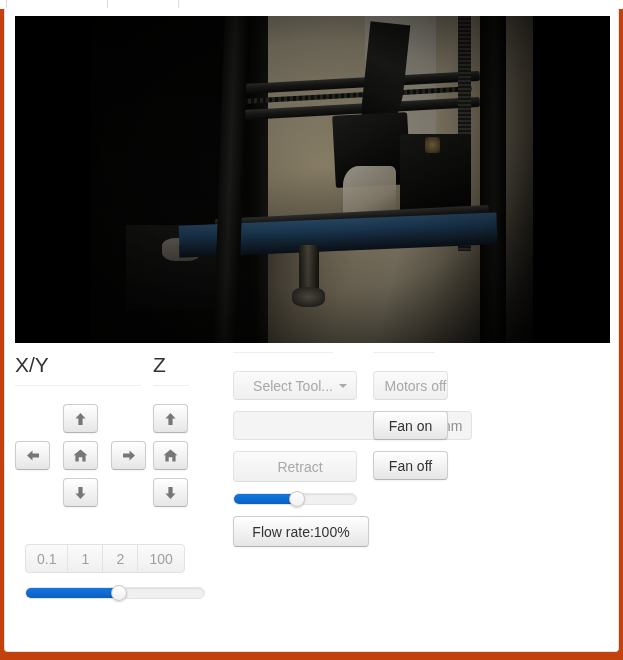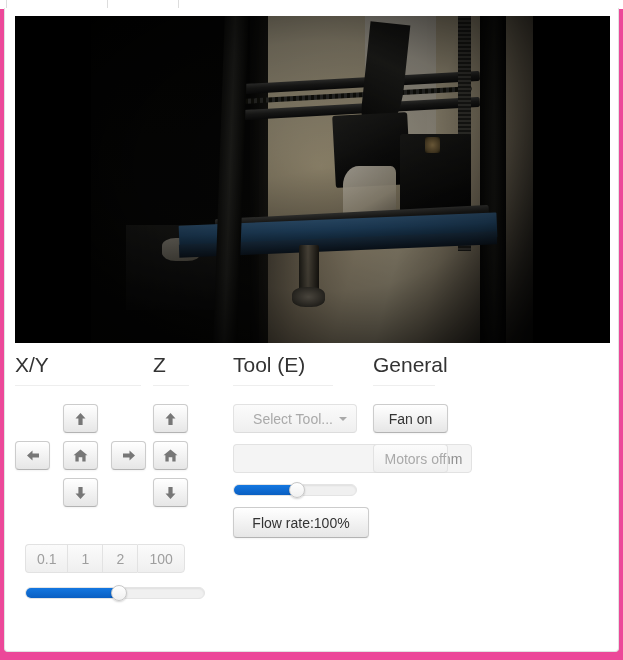--- a/index.html
+++ b/index.html
@@ -8,21 +8,21 @@
     width: 623px; height: 660px;
     background: #ffffff;
     font-family: "Liberation Sans", sans-serif;
     overflow: hidden;
   }
 
   #page {
     position: relative;
     width: 623px;
     height: 660px;
-    background: #ec4899;
+    background: #c2410c;
   }
 
   
   .tabstrip {
     position: absolute;
     left: 0; top: 0;
     width: 623px; height: 9px;
     background: #ffffff;
   }
   .tab-frag {
@@ -511,51 +511,51 @@
             <span>
               <svg width="13" height="14" viewBox="0 0 13 14">
                   <path d="M6.5 13 L1.5 7.5 L4.4 7.5 L4.4 1 L8.6 1 L8.6 7.5 L11.5 7.5 Z" fill="#777777"></path>
                 </svg>
             </span>
           </div>
         </div>
       </div>
 
       <div class="col col-e">
-        <div class="col-head">Tool (E)</div>
         <div class="col-rule"></div>
 
         <div class="stack">
           <div class="btn disabled select-btn">
             <span>Select Tool...</span>
             <span class="caret"></span>
           </div>
 
           <div class="input-row">
             <input class="amt-input" type="text" value="5" style="">
             <span class="amt-addon">mm</span>
           </div>
 
+          <div class="btn disabled e-btn">Retract</div>
 
           <div style="width:124px;">
             <div class="slider">
               <div class="slider-fill" id="flow-fill" style="width: 52%;"></div>
               <div class="slider-knob" id="flow-knob" style="left: 52%;"></div>
             </div>
           </div>
 
           <div class="btn wide-btn" style="width:136px;">Flow rate:100%</div>
         </div>
       </div>
 
       <div class="col col-gen">
-        <div class="col-head">General</div>
         <div class="col-rule"></div>
 
         <div>
+          <div class="btn disabled gen-btn">Motors off</div>
           <div class="btn gen-btn">Fan on</div>
-          <div class="btn disabled gen-btn">Motors off</div>
+          <div class="btn gen-btn">Fan off</div>
         </div>
       </div>
 
     </div>
   </div>
 </div>
 
 </body></html>

